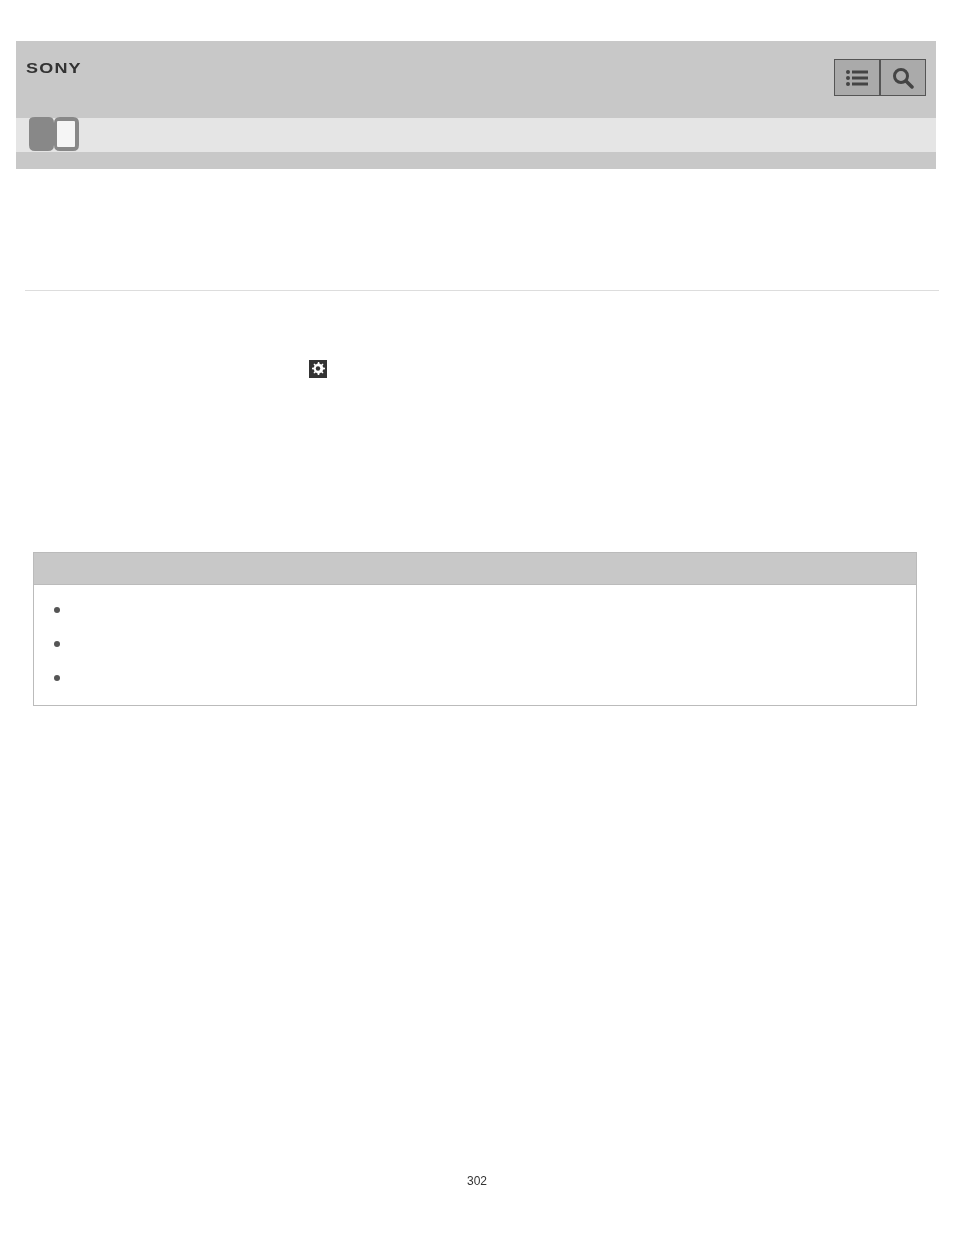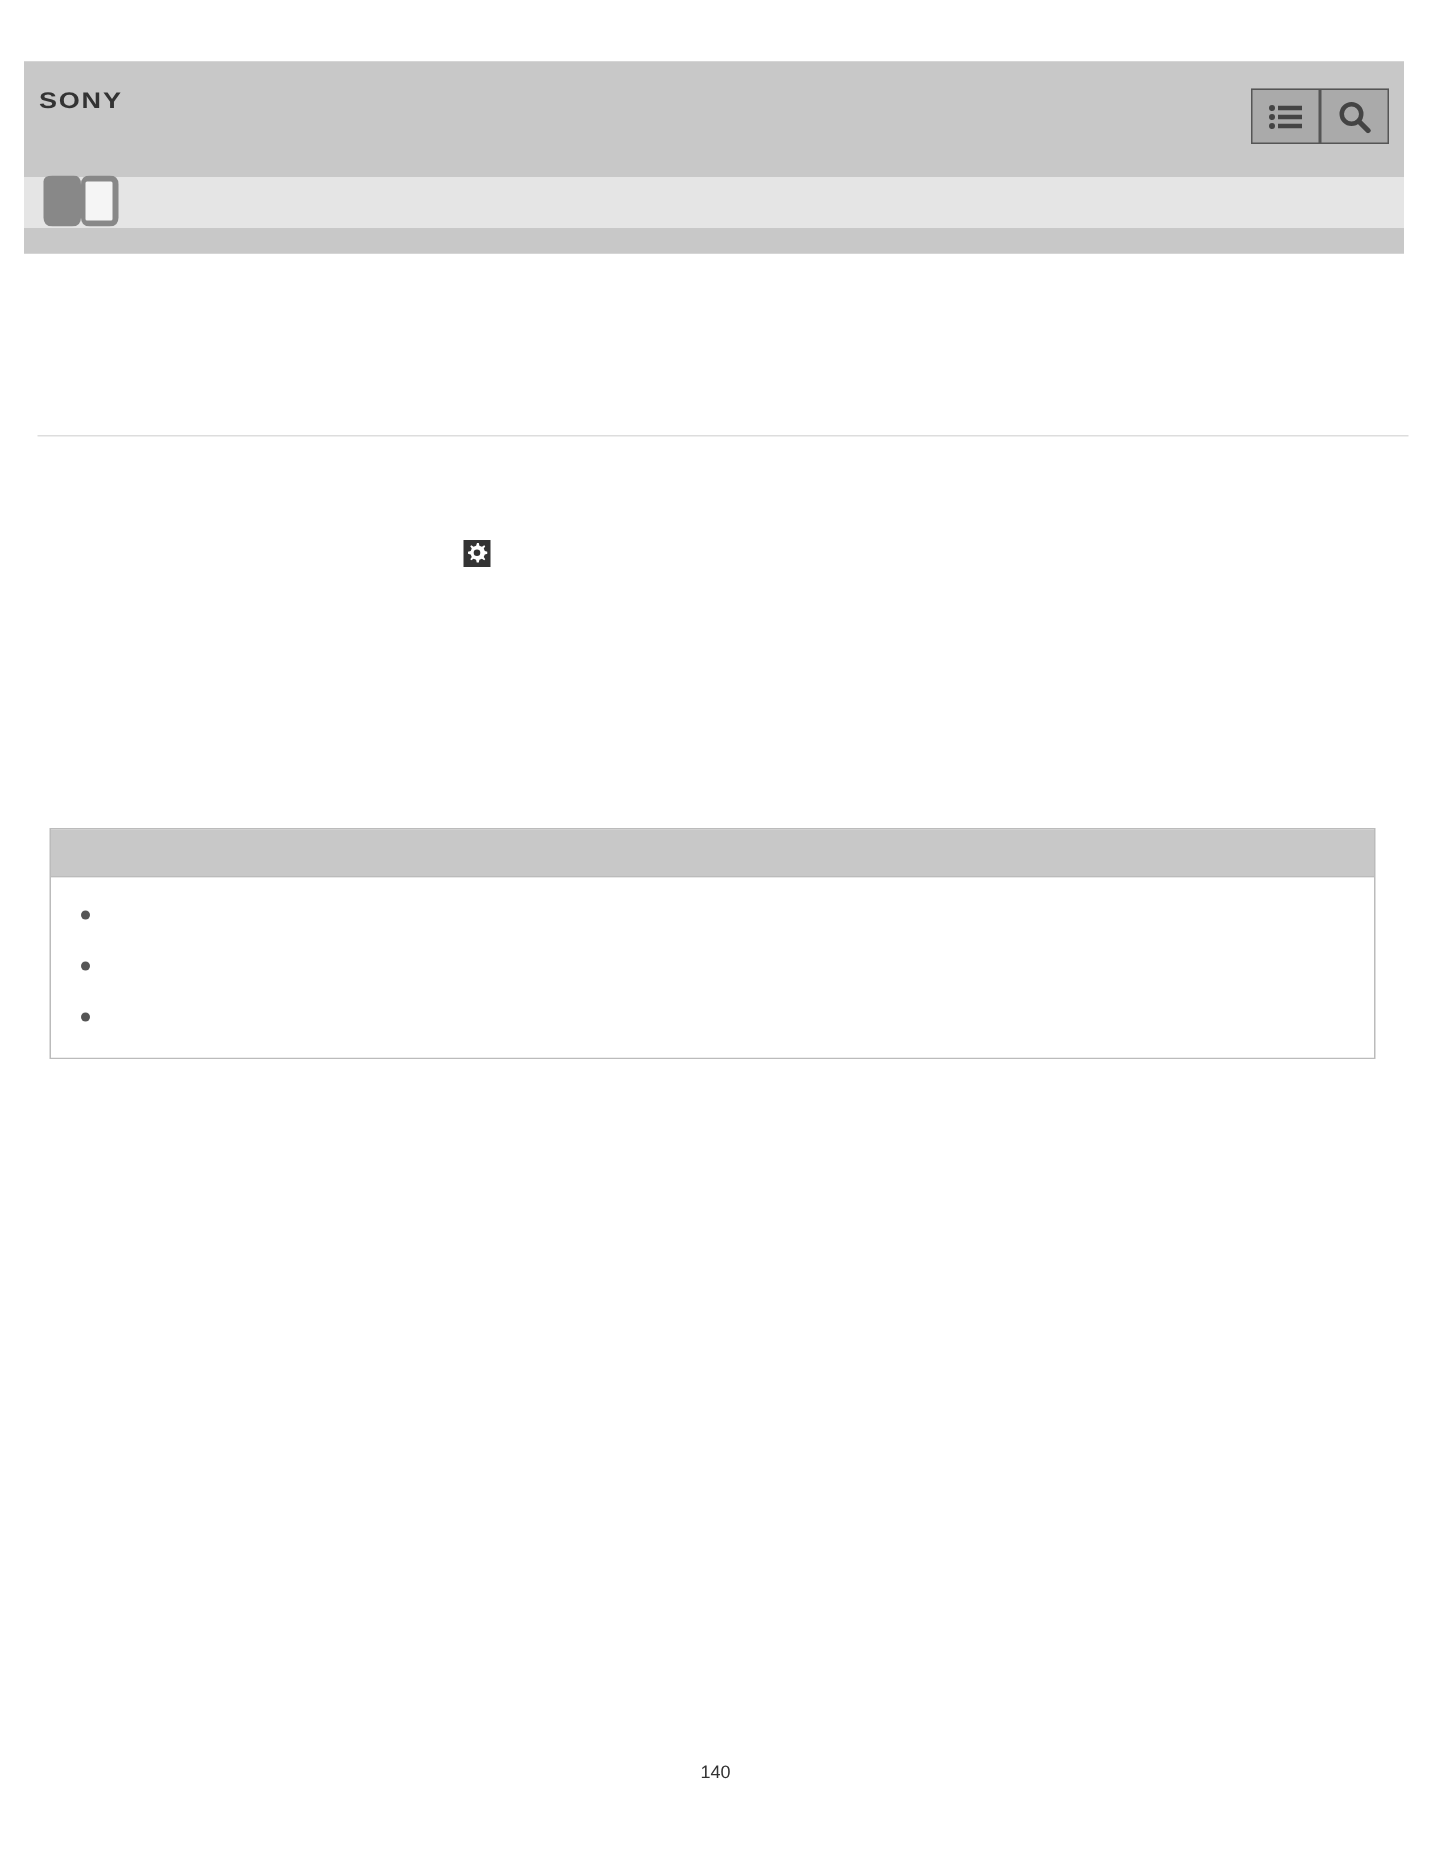--- a/index.html
+++ b/index.html
@@ -220,13 +220,13 @@
     </div>
     <div class="bullet-item">
       <div class="bullet-dot"></div>
     </div>
     <div class="bullet-item">
       <div class="bullet-dot"></div>
     </div>
   </div>
 </div>
 
-<div class="page-number">140</div>
+<div class="page-number">302</div>
 
 </body></html>

